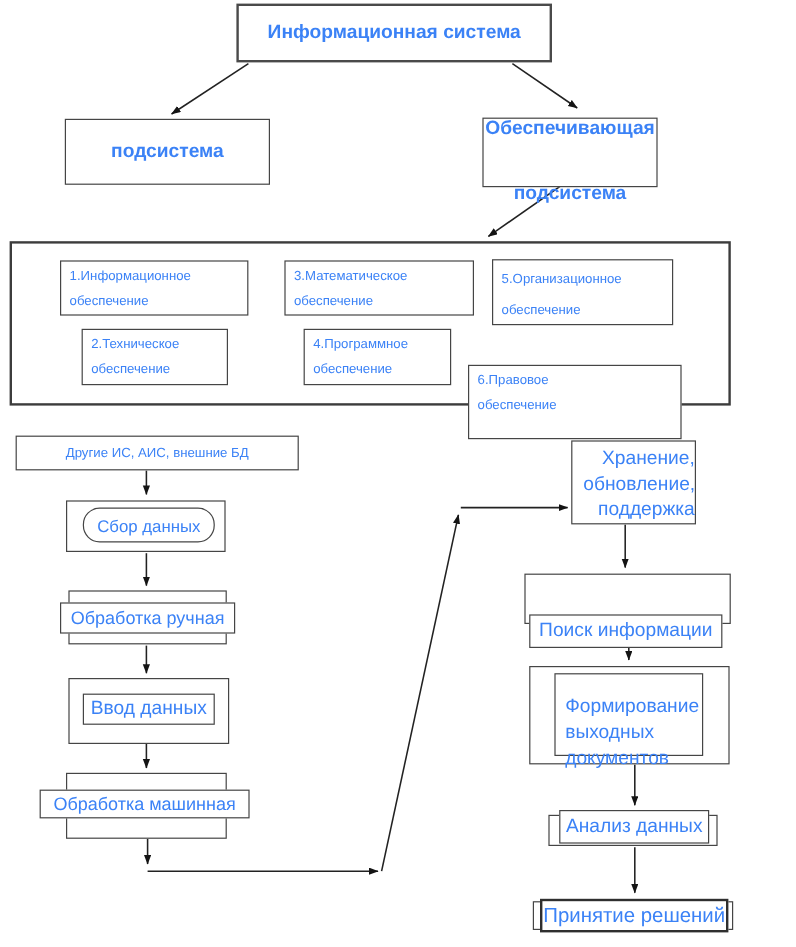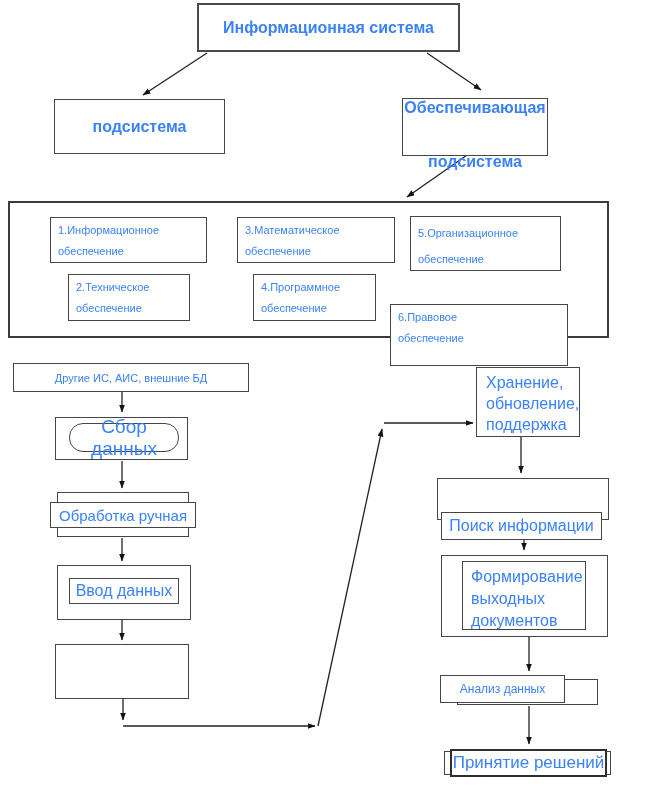--- a/index.html
+++ b/index.html
@@ -11,22 +11,22 @@
   .box{position:absolute;box-sizing:border-box;border:1px solid #454545;background:#fff;z-index:1;}
   .thick{border-width:2px;border-color:#4a4a4a;}
   .center{display:flex;align-items:center;justify-content:center;text-align:center;}
   .prelines{white-space:pre-line;}
   .bold{font-weight:bold;}
   .twolines{display:flex;flex-direction:column;justify-content:space-evenly;text-align:center;font-weight:bold;font-size:16px;}
   .support-box{font-size:11px;line-height:21px;padding:2px 0 0 7px;}
   .s5{line-height:26px;padding-top:3px;}
   .shadow-box{z-index:1;}
   .front{z-index:2;}
-  .storage-text{font-size:16px;line-height:21px;padding:4px 0 0 9px;}
-  .docs-text{font-size:16px;line-height:22px;padding:4px 0 0 8px;}
+  .storage-text{font-size:16px;line-height:21px;padding:4px 0 0 9px;text-align:right;}
+  .docs-text{font-size:16px;line-height:22px;padding:16px 0 0 8px;}
 </style>
 </head>
 <body>
 
 <div id="canvas">
 
   <svg id="arrows" width="663" height="789" viewBox="0 0 663 789">
     <defs>
       <marker id="ah" markerWidth="9" markerHeight="7" refX="7.5" refY="3" orient="auto" markerUnits="userSpaceOnUse">
         <path d="M0,0 L8,3 L0,6 Z" fill="#141414"></path>
@@ -89,37 +89,40 @@
   <div class="box support-box" style="left:390px;top:274px;width:178px;height:62px;margin-top:30px;">
     <span class="prelines">6.Правовое
 обеспечение</span>
   </div>
 
   <div class="box center" style="left:13px;top:363px;width:236px;height:29px;font-size:11px;">
     <span>Другие ИС, АИС, внешние БД</span>
   </div>
 
   <div class="box" style="left:55px;top:417px;width:133px;height:43px;">
-    <div class="box center" style="left:13px;top:5px;width:110px;height:29px;font-size:19px;border-radius:14px;">
+    <div class="box center" style="left:13px;top:5px;width:110px;height:29px;font-size:14px;border-radius:14px;">
       <span>Сбор данных</span>
     </div>
   </div>
 
   <div class="box shadow-box" style="left:57px;top:492px;width:132px;height:45px;"></div>
   <div class="box center front" style="left:50px;top:502px;width:146px;height:26px;font-size:15px;">
     <span>Обработка ручная</span>
   </div>
 
   <div class="box" style="left:57px;top:565px;width:134px;height:55px;">
     <div class="box center" style="left:11px;top:12px;width:110px;height:26px;font-size:16px;">
       <span>Ввод данных</span>
     </div>
   </div>
 
   <div class="box shadow-box" style="left:55px;top:644px;width:134px;height:55px;"></div>
+  <div class="box center front" style="left:33px;top:658px;width:175px;height:24px;font-size:15px;">
+    <span>Обработка машинная</span>
+  </div>
 
   <div class="box storage-text" style="left:476px;top:367px;width:104px;height:70px;">
     <span class="prelines">Хранение,
 обновление,
 поддержка</span>
   </div>
 
   <div class="box" style="left:437px;top:478px;width:172px;height:42px;">
     <div class="box center" style="left:3px;top:5px;width:161px;height:28px;font-size:16px;margin-top:28px;">
       <span>Поиск информации</span>
@@ -128,21 +131,21 @@
 
   <div class="box" style="left:441px;top:555px;width:167px;height:82px;">
     <div class="box docs-text" style="left:20px;top:5px;width:124px;height:69px;">
       <span class="prelines">Формирование
 выходных
 документов</span>
     </div>
   </div>
 
   <div class="box shadow-box" style="left:457px;top:679px;width:141px;height:26px;"></div>
-  <div class="box center front" style="left:440px;top:675px;width:125px;height:28px;font-size:12px;">
+  <div class="box center front" style="left:466px;top:675px;width:125px;height:28px;font-size:16px;">
     <span>Анализ данных</span>
   </div>
 
   <div class="box shadow-box" style="left:444px;top:751px;width:167px;height:24px;"></div>
   <div class="box center front" style="left:450px;top:749px;width:157px;height:28px;font-size:17px;border-width:2px;border-color:#2f2f2f;">
     <span>Принятие решений</span>
   </div>
 
 </div>
 

